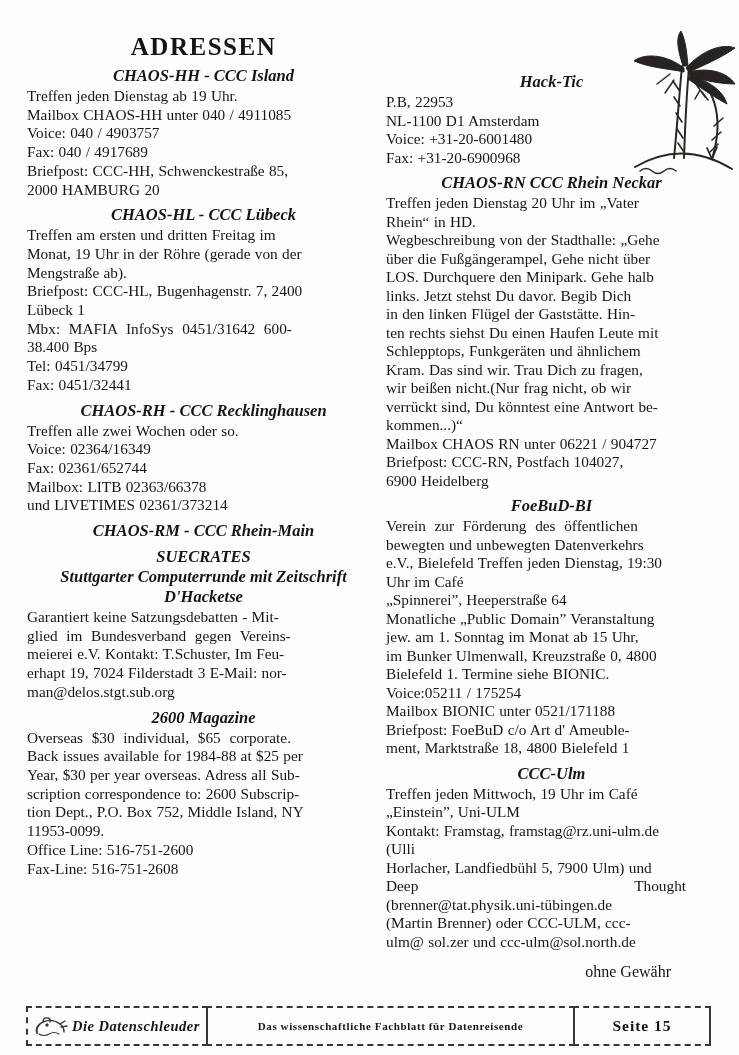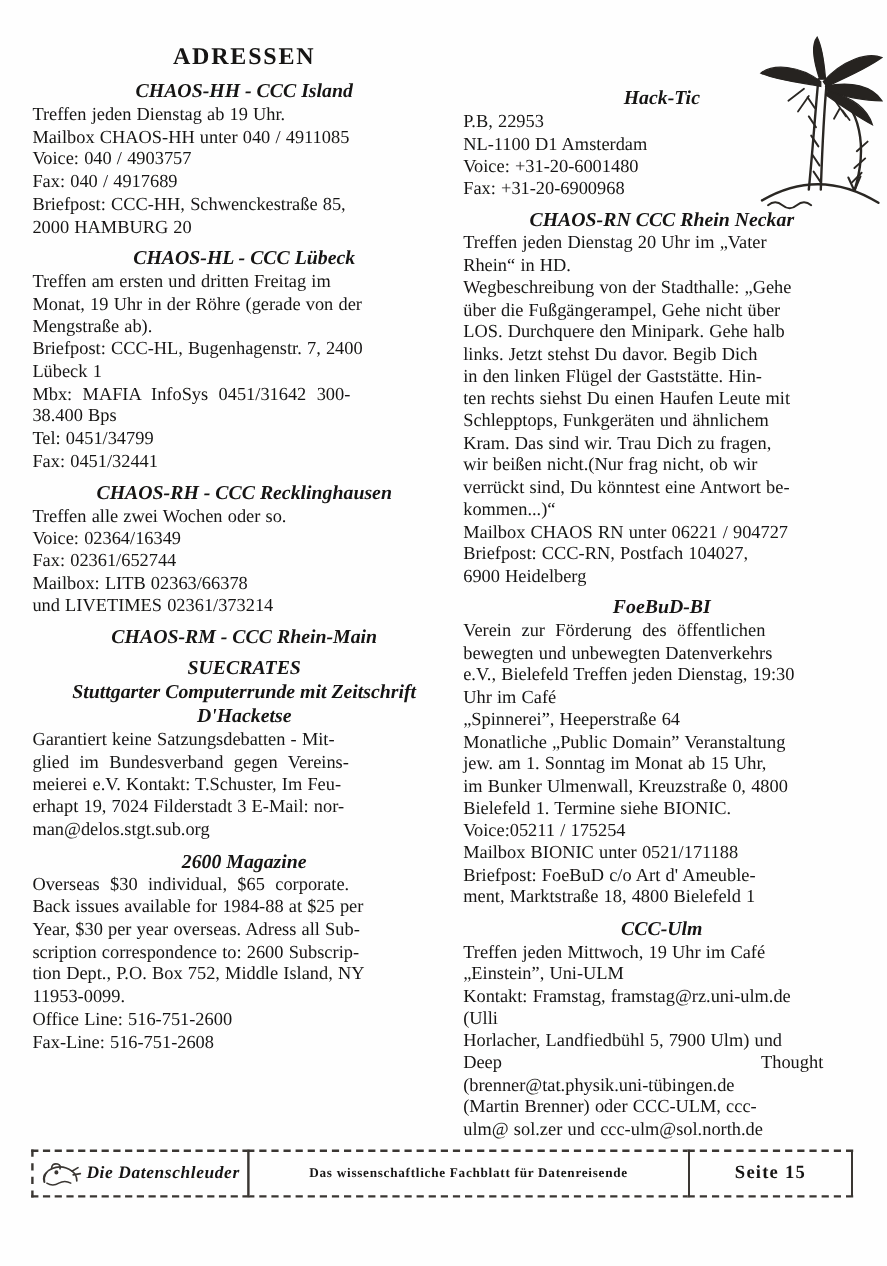--- a/index.html
+++ b/index.html
@@ -5,40 +5,40 @@
   html,body{margin:0;padding:0;}
   body{
     width:739px;height:1055px;position:relative;background:#fefefe;
     font-family:"Liberation Serif","DejaVu Serif",serif;color:#161514;
     overflow:hidden;
   }
   .col{position:absolute;}
   .col-left{left:27px;top:34px;width:353px;}
   .col-right{left:386px;top:70px;width:331px;}
   .page-title{
-    text-align:center;font-size:20px;font-weight:bold;letter-spacing:1.5px;
+    text-align:center;font-size:25px;font-weight:bold;letter-spacing:1.5px;
     margin:0 0 1px 0;line-height:26px;
   }
   h3.sec-heading{
     text-align:center;font-style:italic;font-weight:600;font-size:16.5px;
     margin:6px 0 1px 0;line-height:20px;white-space:pre-line;
   }
   .col-right h3.sec-heading:first-child{margin-top:2px;}
   p.sec-body{
     margin:0;font-size:15.3px;line-height:18.7px;white-space:pre-wrap;
     word-spacing:0.5px;
   }
   .col-right p.sec-body{line-height:18.5px;}
   .note-right{
     margin:12px;font-size:16px;line-height:18.7px;text-align:right;
     padding-right:34px;
   }
   .palm{position:absolute;left:628px;top:28px;width:111px;height:152px;}
   .footer{
-    position:absolute;left:26px;top:958px;width:685px;height:40px;
+    position:absolute;left:26px;top:1006px;width:685px;height:40px;
     display:flex;align-items:stretch;
   }
   .footer-cell{
     border:2px solid #3a3632;display:flex;align-items:center;justify-content:center;
     background:#fefefe;box-sizing:border-box;
   }
   .footer-cell + .footer-cell{margin-left:-2px;}
   .cell-logo{width:182px;justify-content:flex-start;padding-left:6px;border-style:dashed solid dashed dashed;}
   .cell-tagline{flex:1;border-style:dashed solid;}
   .cell-page{width:138px;border-style:dashed solid dashed solid;}
@@ -90,21 +90,21 @@
 Fax: 040 / 4917689
 Briefpost: CCC-HH, Schwenckestraße 85,
 2000 HAMBURG 20</p>
 
   <h3 class="sec-heading">CHAOS-HL - CCC Lübeck</h3>
   <p class="sec-body">Treffen am ersten und dritten Freitag im
 Monat, 19 Uhr in der Röhre (gerade von der
 Mengstraße ab).
 Briefpost: CCC-HL, Bugenhagenstr. 7, 2400
 Lübeck 1
-Mbx:  MAFIA  InfoSys  0451/31642  300-
+Mbx:  MAFIA  InfoSys  0451/31642  600-
 38.400 Bps
 Tel: 0451/34799
 Fax: 0451/32441</p>
 
   <h3 class="sec-heading">CHAOS-RH - CCC Recklinghausen</h3>
   <p class="sec-body">Treffen alle zwei Wochen oder so.
 Voice: 02364/16349
 Fax: 02361/652744
 Mailbox: LITB 02363/66378
 und LIVETIMES 02361/373214</p>

